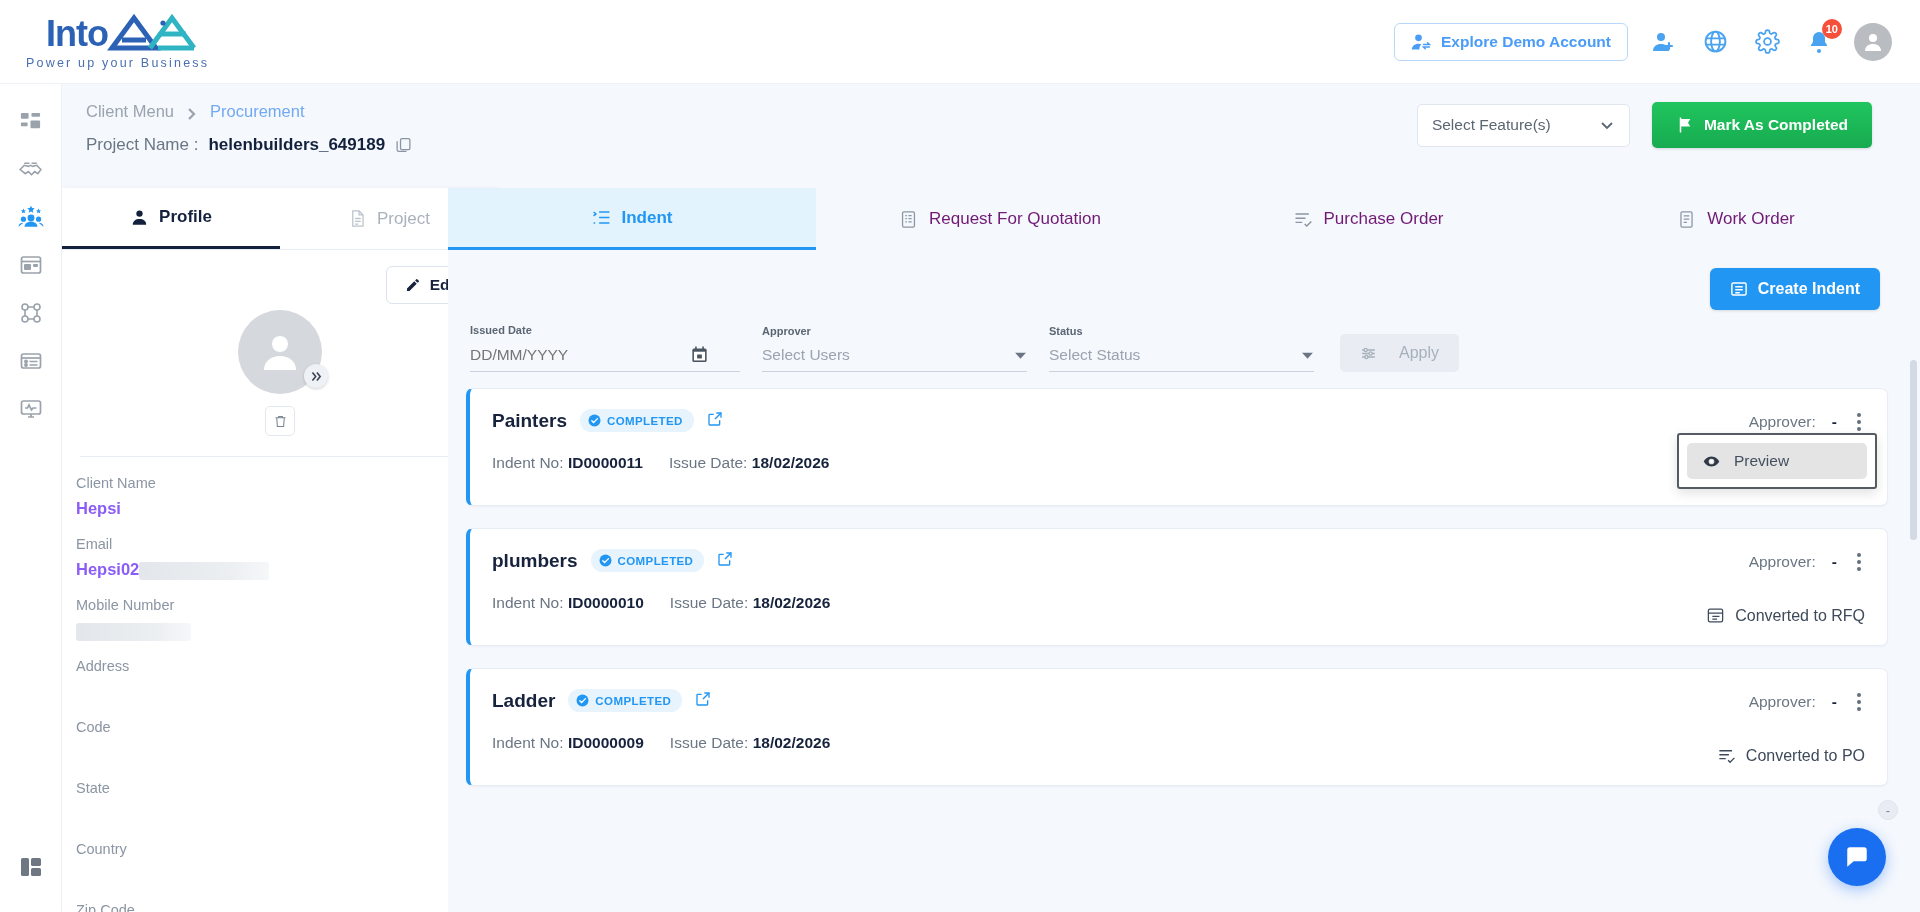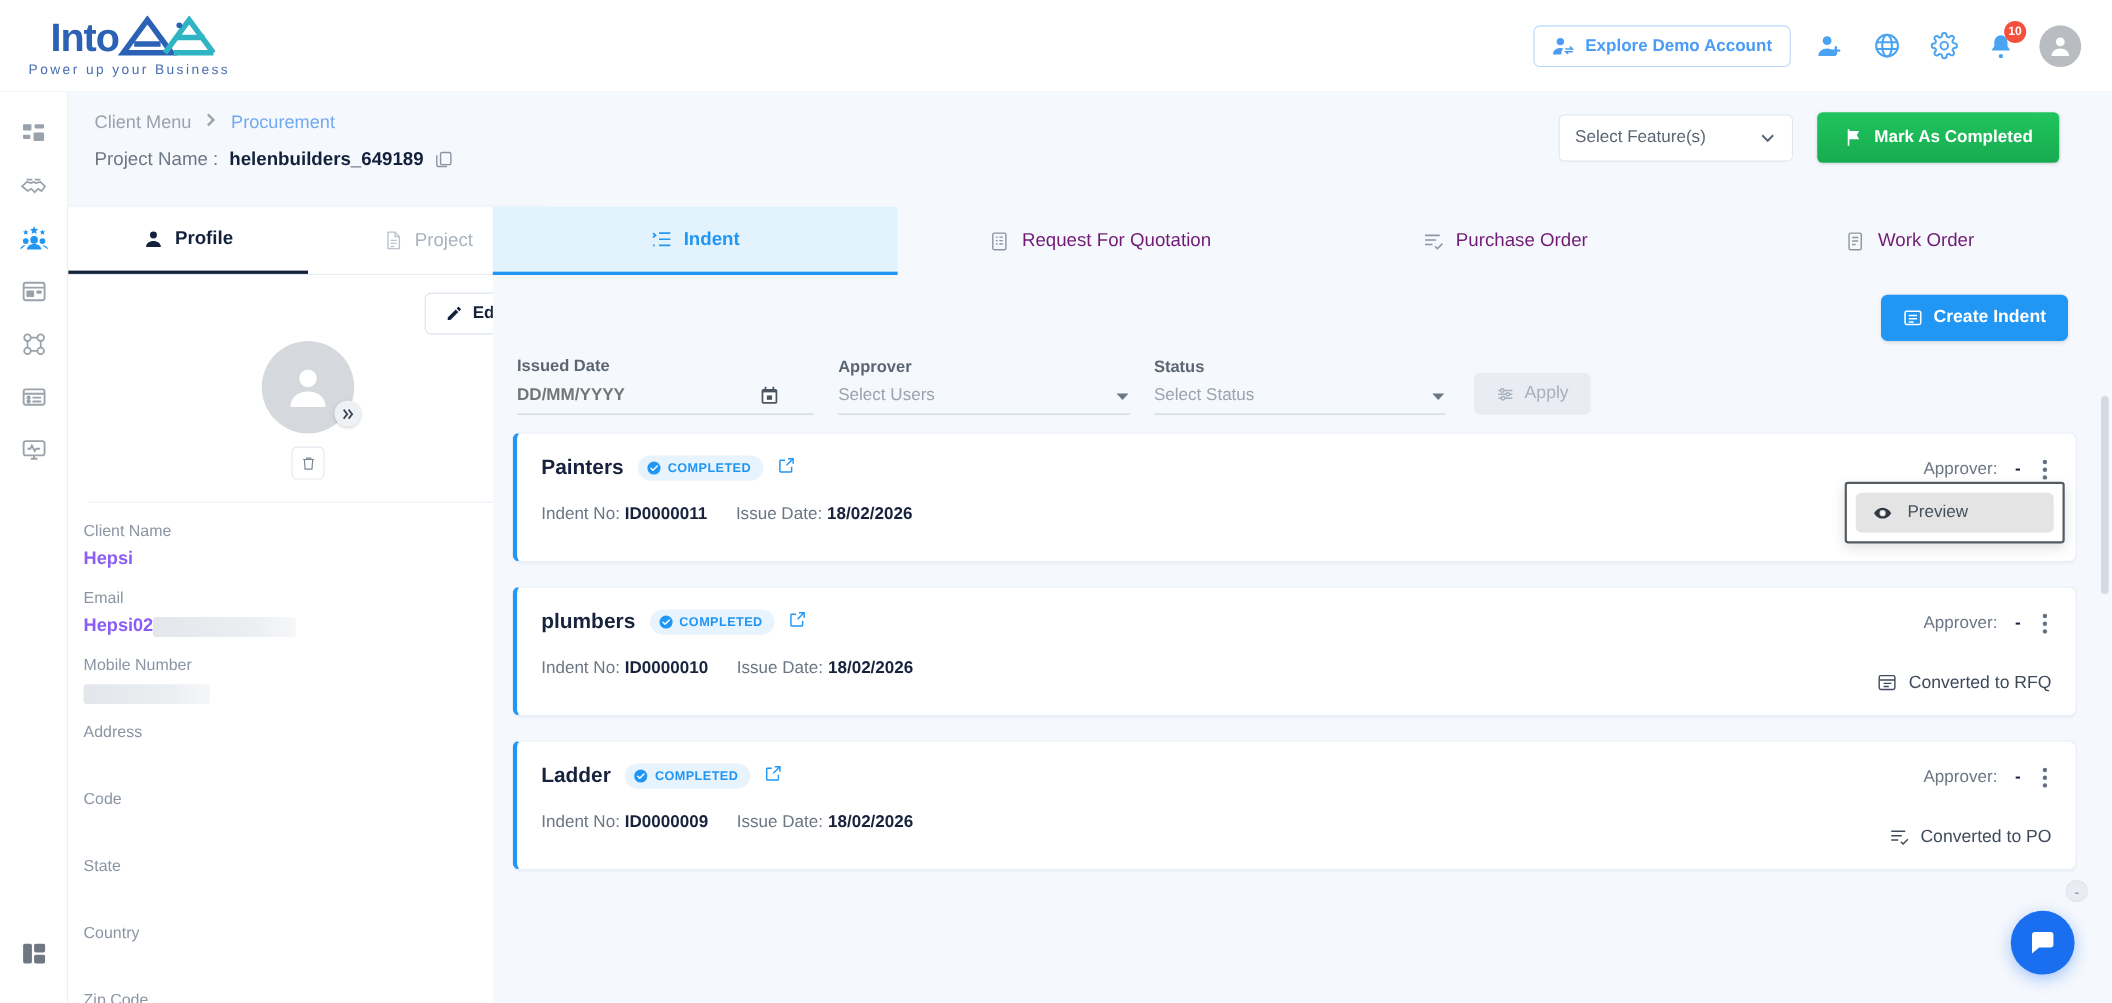--- a/index.html
+++ b/index.html
@@ -49,21 +49,21 @@
   }
   .rail-item { width: 46px; height: 46px; display: flex; align-items: center; justify-content: center;
                cursor: pointer; margin-bottom: 2px; }
   .rail-bottom { margin-top: auto; margin-bottom: 22px; }
 
   
   .page {
     position: absolute; left: 62px; top: 84px; width: 1858px; height: 828px;
     background: #f5f8fd;
   }
-  .crumbrow { padding: 18px 0 0 24px; display: flex; align-items: flex-start; gap: 12px; }
+  .crumbrow { padding: 18px 0 0 24px; display: flex; align-items: flex-end; gap: 12px; }
   .crumb-a { color: #9aa3ae; font-size: 16.5px; cursor: pointer; }
   .crumb-b { color: #72a9f0; font-size: 16.5px; cursor: pointer; }
   .projrow { padding: 14px 0 0 24px; display: flex; align-items: center; gap: 10px; }
   .proj-label { color: #6b7684; font-size: 17px; }
   .proj-value { color: #14213d; font-size: 17px; font-weight: 700; }
 
   .head-actions { position: absolute; right: 48px; top: 18px; display: flex; align-items: center; gap: 22px; }
   .feature-select {
     width: 213px; height: 43px; background: #fff; border: 1px solid #dfe6f0; border-radius: 5px;
     display: flex; align-items: center; padding: 0 14px; cursor: pointer;
@@ -127,33 +127,32 @@
 
   .panel { background: #f5f8fd; height: 662px; position: relative; }
   .create-row { display: flex; justify-content: flex-end; padding: 18px 40px 0 0; }
   .create-btn {
     background: #2196f3; border: none; border-radius: 6px; height: 42px; padding: 0 20px;
     color: #fff; font-size: 16px; font-weight: 600; cursor: pointer;
     display: flex; align-items: center; gap: 10px; box-shadow: 0 1px 3px rgba(0,0,0,.12);
   }
   .filters { display: flex; align-items: flex-end; padding: 14px 0 0 22px; gap: 0; }
   .fg { position: relative; }
-  .fg-label { color: #5c6672; font-size: 15px; font-weight: 600; margin-bottom: 9px; }
+  .fg-label { color: #5c6672; font-size: 11px; font-weight: 600; margin-bottom: 9px; }
   .fg-field {
     border-bottom: 1px solid #c9d2de; display: flex; align-items: center; padding-bottom: 7px;
   }
   .fg-field input {
     border: none; outline: none; background: transparent; font-size: 15.5px; color: #b91c1c;
     font-family: "Liberation Sans", sans-serif;
-    font-weight: bold;
   }
   .fg-placeholder { color: #9aa3ae; font-size: 15.5px; }
   .apply-btn {
     margin-left: 26px; background: #e9edf3; border: none; border-radius: 5px; height: 38px;
-    padding: 0 20px; color: #a7b0bb; font-size: 16px; display: flex; align-items: center; gap: 9px;
+    padding: 0 20px; color: #a7b0bb; font-size: 16px; display: flex; align-items: center; gap: 22px;
     cursor: pointer;
   }
 
   .cards { margin: 16px 0 0 0; padding: 0 32px 0 18px; }
   .icard {
     background: #fff; border: 1px solid #e7edf5; border-radius: 7px; border-left: 4px solid #2196f3;
     height: 118px; margin-bottom: 22px; position: relative; padding: 20px 22px;
     box-shadow: 0 1px 2px rgba(25,50,90,.04);
   }
   .icard-title-row { display: flex; align-items: center; gap: 13px; }

